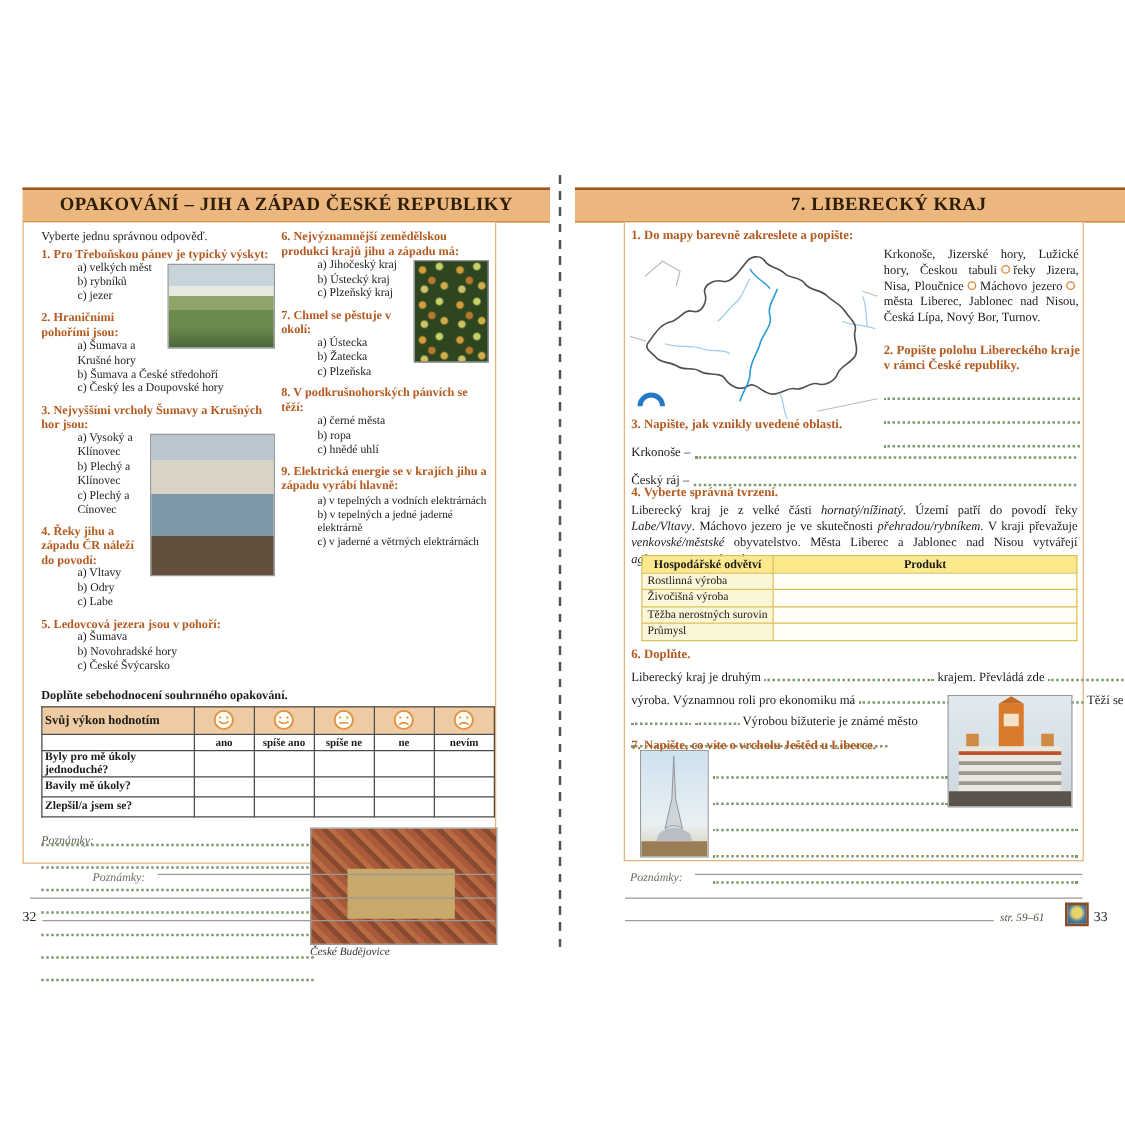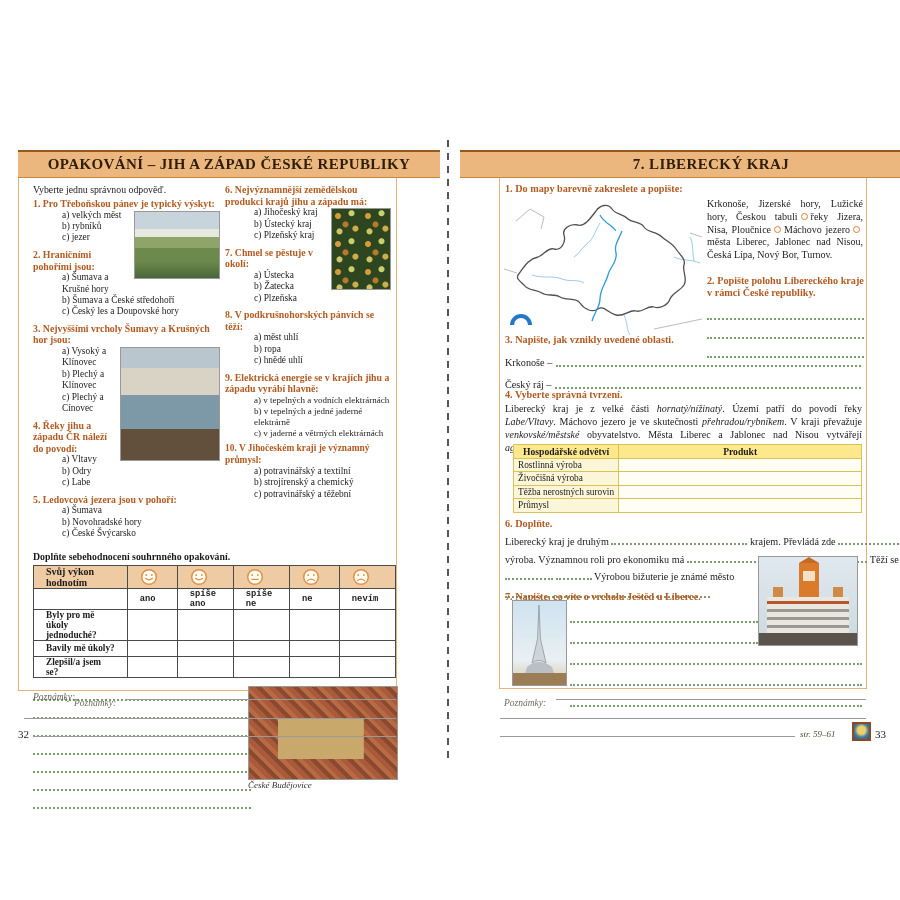--- a/index.html
+++ b/index.html
@@ -38,23 +38,23 @@
   .photo-hops{width:58px;height:80px;background-color:#2e4620;
      background-image:radial-gradient(circle at 20% 25%,#d89b3a 2.5px,transparent 3.5px),
        radial-gradient(circle at 65% 15%,#c8d06a 2.5px,transparent 3.5px),
        radial-gradient(circle at 45% 55%,#b87a2a 2.5px,transparent 3.5px),
        radial-gradient(circle at 78% 70%,#cfae4a 2.5px,transparent 3.5px),
        radial-gradient(circle at 25% 80%,#d0c268 2.5px,transparent 3.5px);
      background-size:30px 28px;}
   
   .se-head{font-weight:bold;font-size:9.8px;margin:6px 0 3px 14px;}
   table.se{border-collapse:collapse;margin-left:14px;}
-  table.se td{border:1px solid #4a4a4a;padding:0 12px;}
+  table.se td{border:1px solid #4a4a4a;padding:0 2px;}
   .se .c0{width:122px;font-weight:bold;font-size:9.3px;}
-  .se .cc{width:45px;text-align:left;font-family:Liberation Mono, monospace;}
+  .se .cc{width:45px;text-align:center;}
   .se .r1 td{background:#eecba2;height:21px;}
   .se .r1 .c0{font-size:10px;}
   .se .r2 td{height:12px;font-weight:bold;font-size:8.8px;}
   .se .rq td{height:15px;}
   .smiley{vertical-align:middle;}
   
   .notes{position:relative;margin:8px 0 0 14px;width:363px;height:118px;}
   .nlab{font-style:italic;font-size:9.5px;color:#5f5f52;padding-right:3px;}
   .nl{width:218px;border-bottom:2px dotted #7d9b6d;height:14px;margin-bottom:2px;}
   .nl:first-child{height:13px;}
@@ -158,38 +158,32 @@
 
         <div class="qb">
           <div class="qhead" style="max-width:100px;"><span>7.</span> <span>Chmel se pěstuje v okolí:</span></div>
           <div class="opt">a) Ústecka</div>
           <div class="opt">b) Žatecka</div>
           <div class="opt">c) Plzeňska</div>
         </div>
 
         <div class="qb clearb">
           <div class="qhead"><span>8.</span> <span>V podkrušnohorských pánvích se těží:</span></div>
-          <div class="opt">a) měst uhlí</div>
+          <div class="opt">a) černé města</div>
           <div class="opt">b) ropa</div>
           <div class="opt">c) hnědé uhlí</div>
         </div>
 
         <div class="qb">
           <div class="qhead"><span>9.</span> <span>Elektrická energie se v krajích jihu a západu vyrábí hlavně:</span></div>
           <div class="opt" style="font-size:9px;">a) v tepelných a vodních elektrárnách</div>
           <div class="opt" style="font-size:9px;">b) v tepelných a jedné jaderné elektrárně</div>
           <div class="opt" style="font-size:9px;">c) v jaderné a větrných elektrárnách</div>
         </div>
 
-        <div class="qb">
-          <div class="qhead" style="font-size:9.4px;"><span>10.</span> <span>V Jihočeském kraji je významný průmysl:</span></div>
-          <div class="opt">a) potravinářský a textilní</div>
-          <div class="opt">b) strojírenský a chemický</div>
-          <div class="opt">c) potravinářský a těžební</div>
-        </div>
       </div>
     </div>
 
     <div class="se-head">Doplňte sebehodnocení souhrnného opakování.</div>
     <table class="se">
       <tbody>
           <tr class="r1">
         <td class="c0">Svůj výkon hodnotím</td>
         <td class="cc"><svg class="smiley" width="18" height="18">
                 <circle cx="9" cy="9" r="7.3" fill="#fffdf6" stroke="#e0913f" stroke-width="1.5"></circle>

